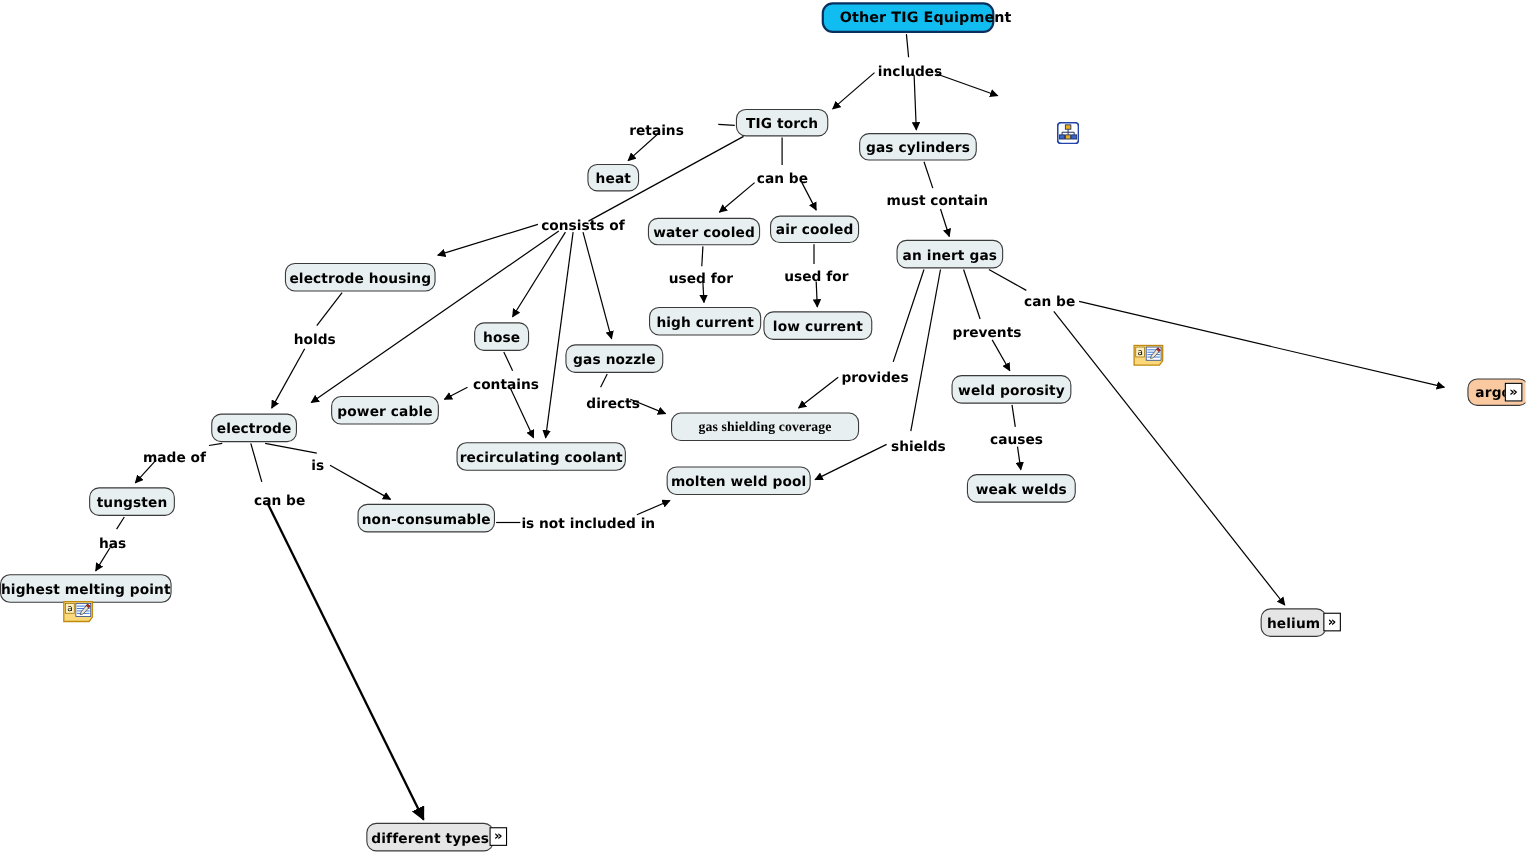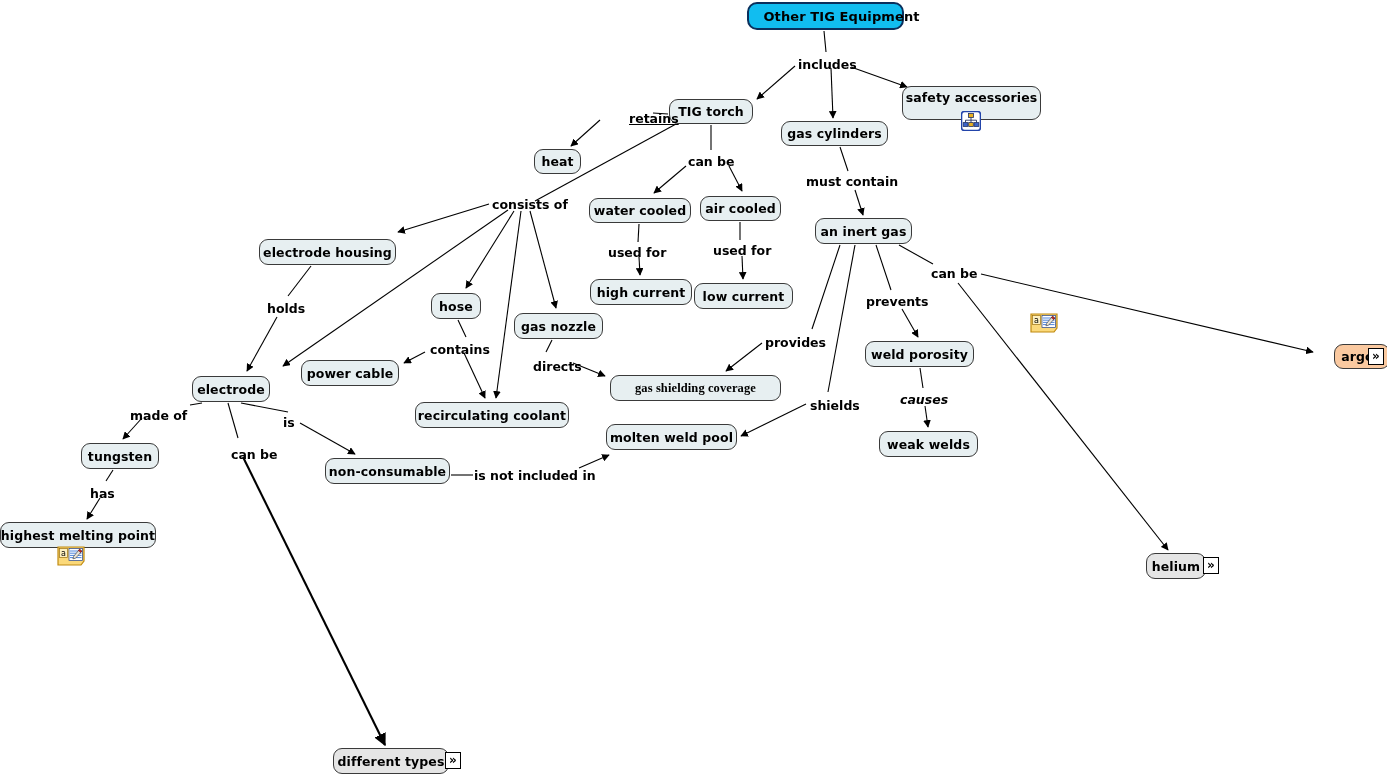--- a/index.html
+++ b/index.html
@@ -220,23 +220,20 @@
   </div>
 
   <div class="node" style="left:669px;top:99px;width:84px;height:25px;">
     <span>TIG torch</span>
   </div>
 
   <div class="node" style="left:781px;top:121px;width:107px;height:25px;">
     <span>gas cylinders</span>
   </div>
 
-  <div class="node" style="left:902px;top:86px;width:139px;height:34px;align-items:flex-start;padding-top:3px;">
-    <span>safety accessories</span>
-  </div>
 
   <div class="map-icon" style="left:961px;top:111px;">
     <svg width="20" height="20" viewBox="0 0 20 20" xmlns="http://www.w3.org/2000/svg">
       <rect x="0.5" y="0.5" width="19" height="19" rx="3" fill="#ffffff" stroke="#2244aa" stroke-width="1.6"></rect>
       <rect x="7.5" y="2.5" width="5" height="4" fill="#e8b020" stroke="#203060" stroke-width="0.8"></rect>
       <path d="M10 6.8 L10 9.2 M4.5 9.2 L15.5 9.2 M4.5 9.2 L4.5 11.5 M10 9.2 L10 11.5 M15.5 9.2 L15.5 11.5" stroke="#203060" stroke-width="0.9" fill="none"></path>
       <rect x="2.2" y="11.6" width="4.6" height="3.8" fill="#3a63c8" stroke="#203060" stroke-width="0.8"></rect>
       <rect x="7.7" y="11.6" width="4.6" height="3.8" fill="#e8b020" stroke="#203060" stroke-width="0.8"></rect>
       <rect x="13.2" y="11.6" width="4.6" height="3.8" fill="#3a63c8" stroke="#203060" stroke-width="0.8"></rect>
     </svg>
@@ -357,33 +354,33 @@
       <rect x="2.5" y="2.5" width="8" height="9" fill="#fdf0c0" stroke="#9a7010" stroke-width="0.7"></rect>
       <text x="6.5" y="9.8" font-size="8" font-family="DejaVu Sans, sans-serif" fill="#000" text-anchor="middle">a</text>
       <rect x="12" y="2.5" width="13.5" height="12" fill="#ffffff" stroke="#20408a" stroke-width="0.7"></rect>
       <path d="M13 5 H24.5 M13 7.2 H24.5 M13 9.4 H24.5 M13 11.6 H24.5" stroke="#3a78d8" stroke-width="0.9"></path>
       <path d="M22.6 3.2 L24.9 5.2 L18.6 12.2 L15.9 12.8 L16.7 10.3 Z" fill="#e8e4d8" stroke="#333" stroke-width="0.6"></path>
       <path d="M22.6 3.2 L24.9 5.2 L23.6 6.6 L21.3 4.6 Z" fill="#c02020" stroke="#601010" stroke-width="0.5"></path>
     </svg>
   </div>
 
   <div class="link-label" style="left:798px;top:58px;"><span>includes</span></div>
-  <div class="link-label" style="left:629px;top:112px;text-decoration:underline;"><span>retains</span></div>
+  <div class="link-label" style="left:572px;top:112px;"><span>retains</span></div>
   <div class="link-label" style="left:688px;top:155px;"><span>can be</span></div>
   <div class="link-label" style="left:806px;top:175px;"><span>must contain</span></div>
   <div class="link-label" style="left:492px;top:198px;"><span>consists of</span></div>
   <div class="link-label" style="left:608px;top:246px;"><span>used for</span></div>
   <div class="link-label" style="left:713px;top:244px;"><span>used for</span></div>
   <div class="link-label" style="left:931px;top:267px;"><span>can be</span></div>
   <div class="link-label" style="left:267px;top:302px;"><span>holds</span></div>
   <div class="link-label" style="left:866px;top:295px;"><span>prevents</span></div>
   <div class="link-label" style="left:430px;top:343px;"><span>contains</span></div>
   <div class="link-label" style="left:765px;top:336px;"><span>provides</span></div>
   <div class="link-label" style="left:533px;top:360px;"><span>directs</span></div>
-  <div class="link-label" style="left:900px;top:393px;font-style:italic;"><span>causes</span></div>
+  <div class="link-label" style="left:900px;top:393px;"><span>causes</span></div>
   <div class="link-label" style="left:283px;top:416px;"><span>is</span></div>
   <div class="link-label" style="left:810px;top:399px;"><span>shields</span></div>
   <div class="link-label" style="left:130px;top:409px;"><span>made of</span></div>
   <div class="link-label" style="left:231px;top:448px;"><span>can be</span></div>
   <div class="link-label" style="left:474px;top:469px;"><span>is not included in</span></div>
   <div class="link-label" style="left:90px;top:487px;"><span>has</span></div>
 
 </div>
 
 </body></html>

